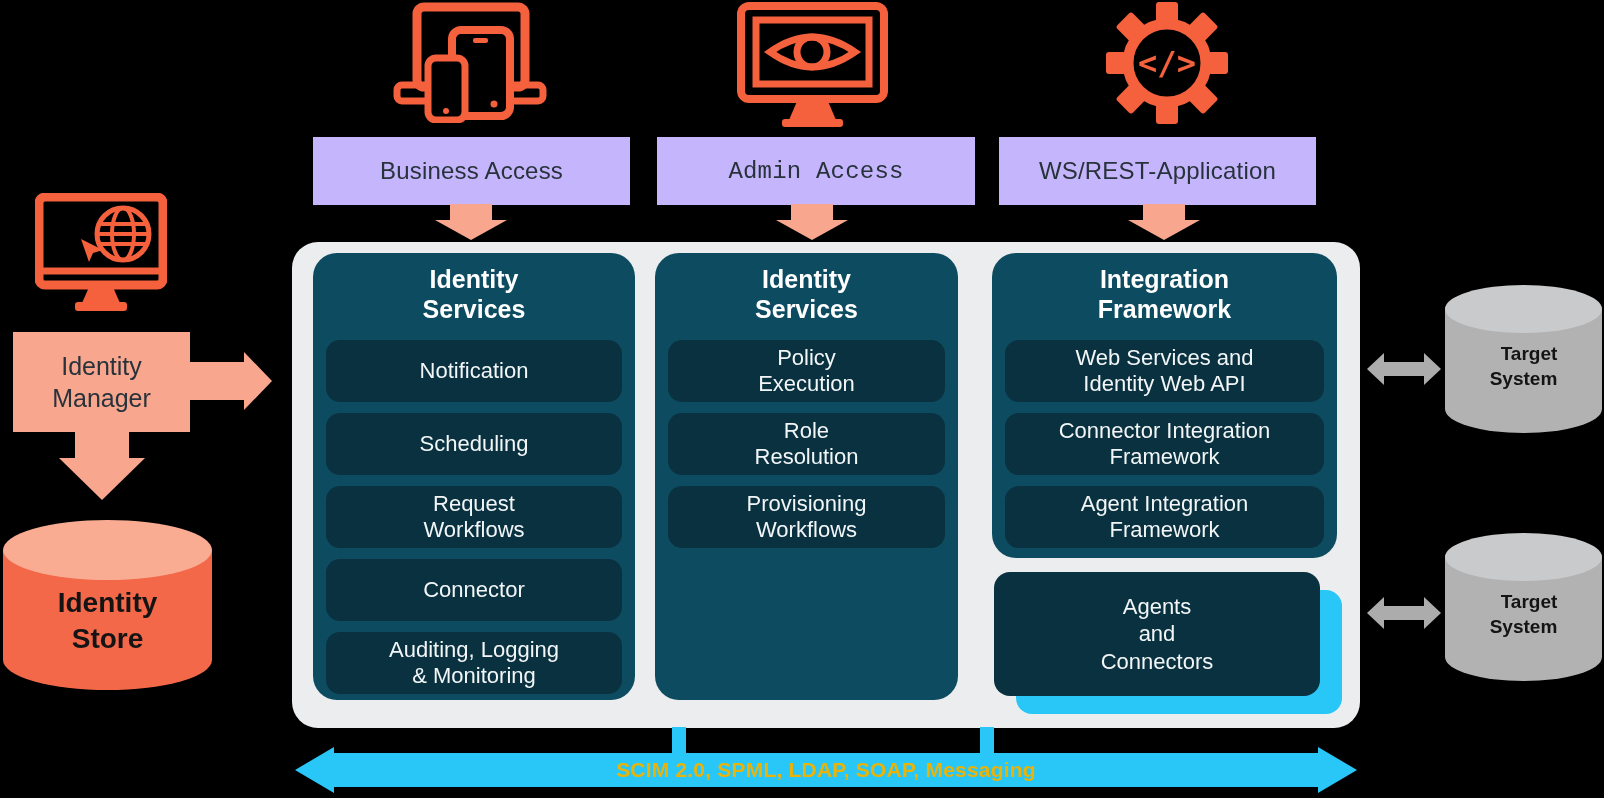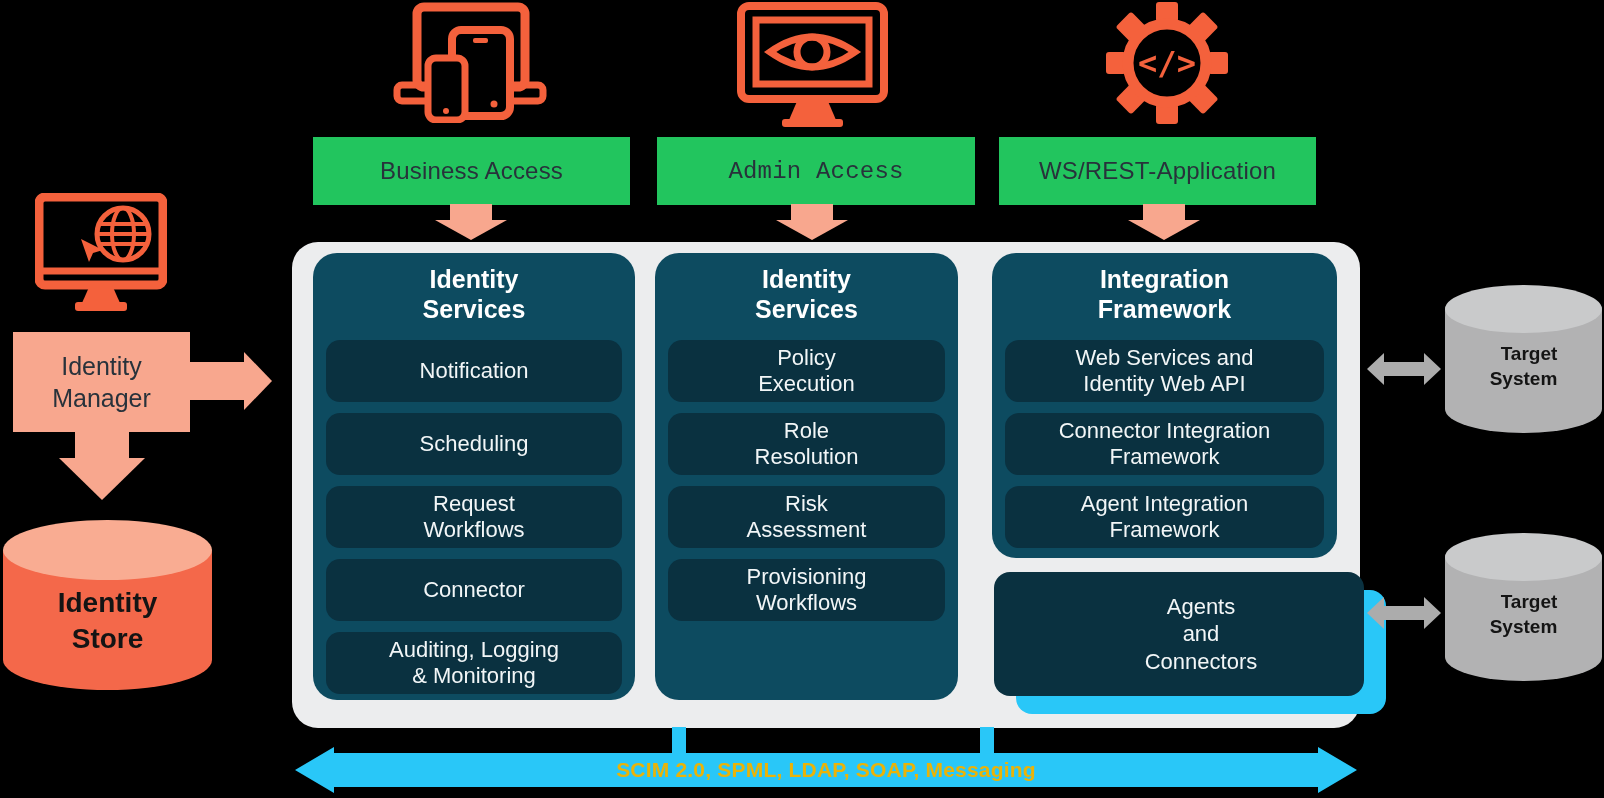--- a/index.html
+++ b/index.html
@@ -5,21 +5,21 @@
   html,body{margin:0;padding:0;background:#000;}
   .stage{
     position:relative;width:1604px;height:798px;background:#000;overflow:hidden;
     font-family:"Liberation Sans", sans-serif;
   }
   .abs{position:absolute;}
   .pre{white-space:pre-line;}
 
   
   .access-box{
-    position:absolute;top:137px;height:68px;background:#22c55e;
+    position:absolute;top:137px;height:68px;background:#c4b5fd;
     display:flex;align-items:center;justify-content:center;
     font-size:24px;color:#28323B;letter-spacing:.2px;
   }
   .box-business{left:313px;width:317px;}
   .box-admin{left:657px;width:318px;font-family:Liberation Mono, monospace;}
   .box-ws{left:999px;width:317px;}
 
   
   .panel{
     position:absolute;left:292px;top:242px;width:1068px;height:486px;
@@ -40,21 +40,21 @@
   .col-items{width:100%;display:flex;flex-direction:column;gap:11px;}
   .svc{
     background:#0A3140;border-radius:14px;min-height:62px;
     display:flex;align-items:center;justify-content:center;
     color:#F2F6F7;font-size:22px;line-height:1.18;text-align:center;white-space:pre-line;
   }
   .agents-box{
     position:absolute;left:994px;top:572px;width:326px;height:124px;
     background:#0A3140;border-radius:16px;box-shadow:22px 18px 0 0 #29C7F8;
     display:flex;align-items:center;justify-content:center;
-    color:#F2F6F7;font-size:22px;line-height:1.25;text-align:center;white-space:pre-line;padding-left:44px;
+    color:#F2F6F7;font-size:22px;line-height:1.25;text-align:center;white-space:pre-line;
   }
 
   
   .im-box{
     position:absolute;left:13px;top:332px;width:177px;height:100px;background:#F8A78E;
     display:flex;align-items:center;justify-content:center;text-align:center;
     font-size:25px;line-height:1.3;color:#28323B;white-space:pre-line;
   }
 
   
@@ -206,22 +206,20 @@
   </div>
 
   <div class="col col2">
     <div class="col-title">Identity
 Services</div>
     <div class="col-items">
       <div class="svc">Policy
 Execution</div>
       <div class="svc">Role
 Resolution</div>
-      <div class="svc">Risk
-Assessment</div>
       <div class="svc">Provisioning
 Workflows</div>
     </div>
   </div>
 
   <div class="col col3">
     <div class="col-title">Integration
 Framework</div>
     <div class="col-items">
       <div class="svc">Web Services and

